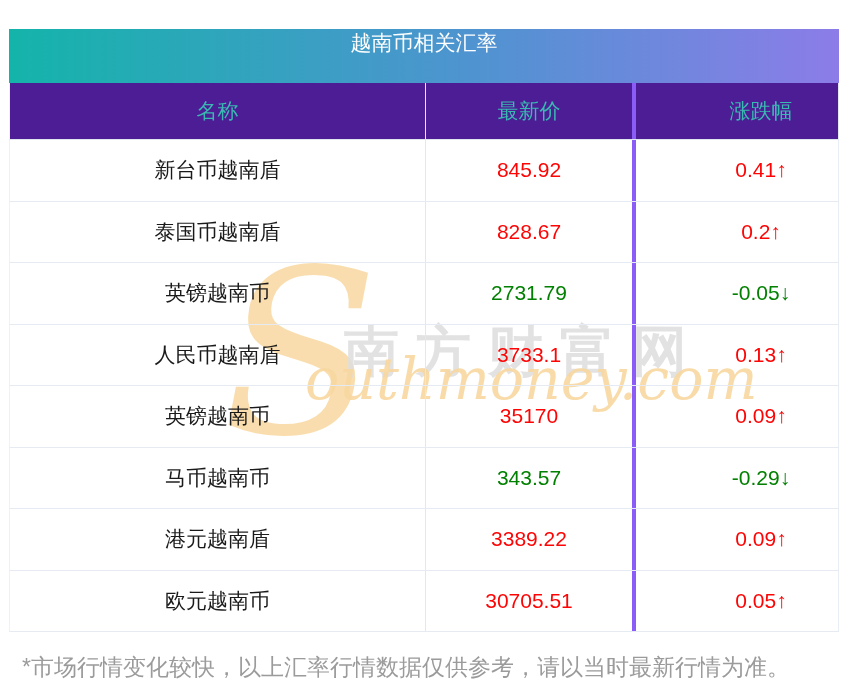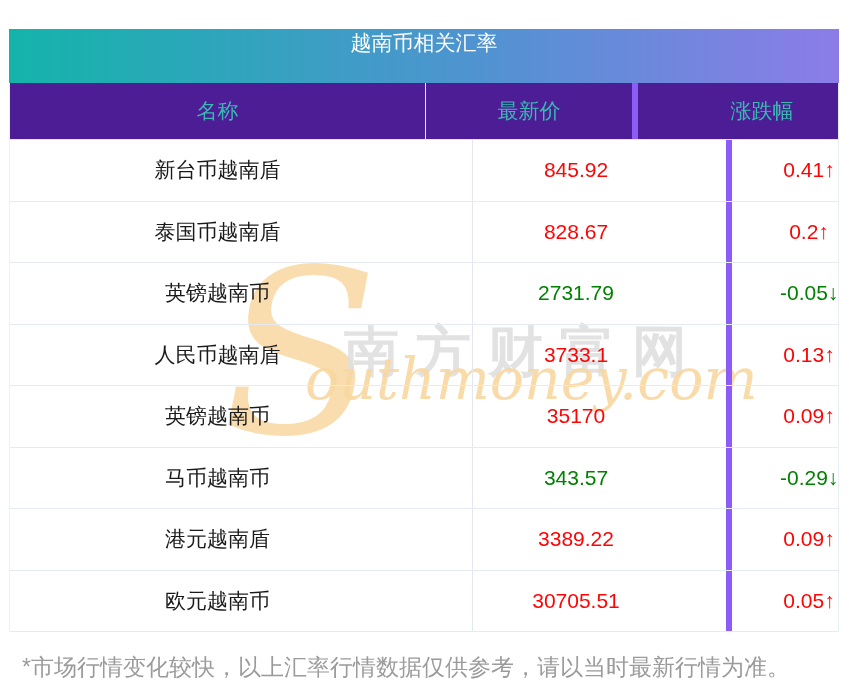--- a/index.html
+++ b/index.html
@@ -46,27 +46,27 @@
     display:flex; width:830px; height:57px; box-sizing:border-box;
     background:#4c1d95; color:#3ab9b2; font-size:21px;
     border-bottom:1px solid #dfe7ee;
     border-left:1px solid #eef2f7; border-right:1px solid #e4e9f1;
   }
 
   .body-row {
     display:flex; width:830px; height:61.5px; box-sizing:border-box;
     background:transparent; font-size:21px; color:#1a1a1a;
     border-bottom:1px solid #e6eaf2;
-    border-left:1px solid #eef2f7; border-right:1px solid #e9edf4;gap:47px;
+    border-left:1px solid #eef2f7; border-right:1px solid #e9edf4;
   }
 
   .cell { display:flex; align-items:center; justify-content:center; box-sizing:border-box; }
   .c-name   { flex:0 0 415px; }
   .c-price  { flex:0 0 207px; border-left:1px solid #e3e8f0; }
-  .c-change { flex:1;         border-left:6px solid #8b5cf6;padding-left:48px; }
+  .c-change { flex:1;         border-left:4px solid #8b5cf6;padding-left:48px; }
 
   .up   { color:#fd0505; }
   .down { color:#018001; }
 
   
   .disclaimer {
     position:absolute; left:22px; top:652px; z-index:1;
     font-size:23px; color:#9b9b9b; white-space:nowrap;
   }
 </style>

